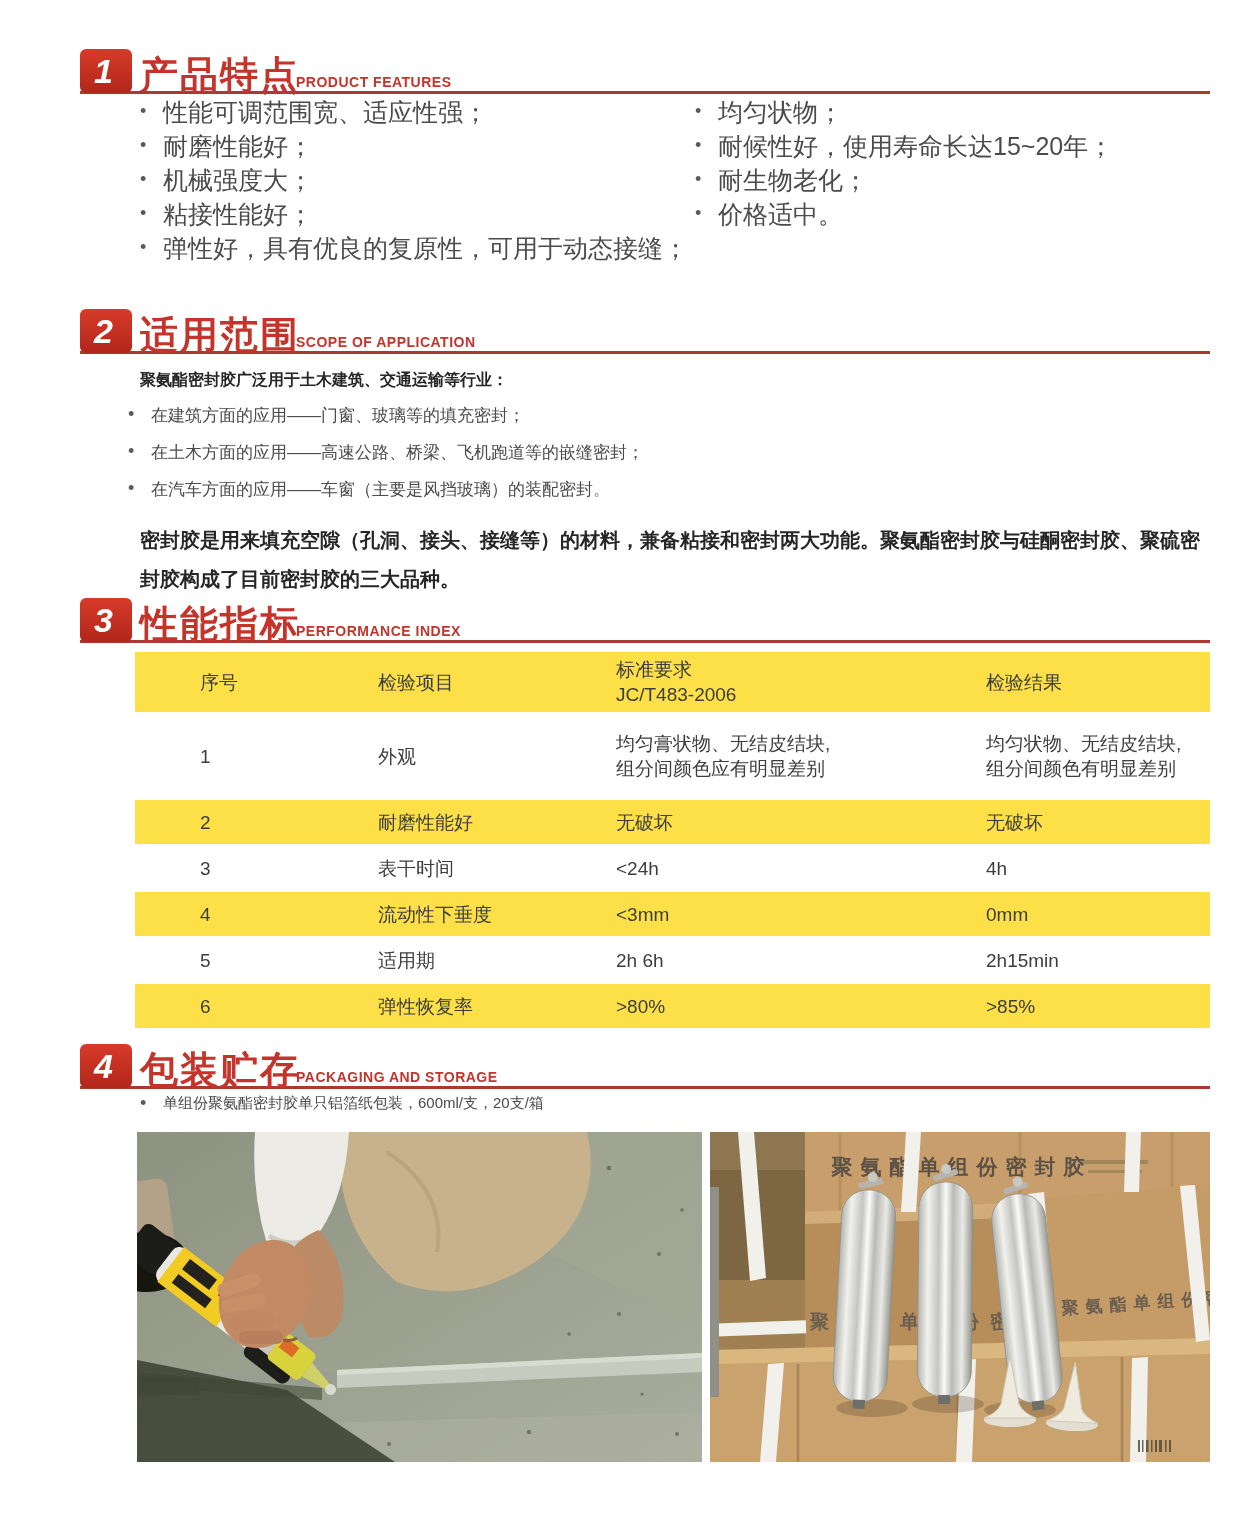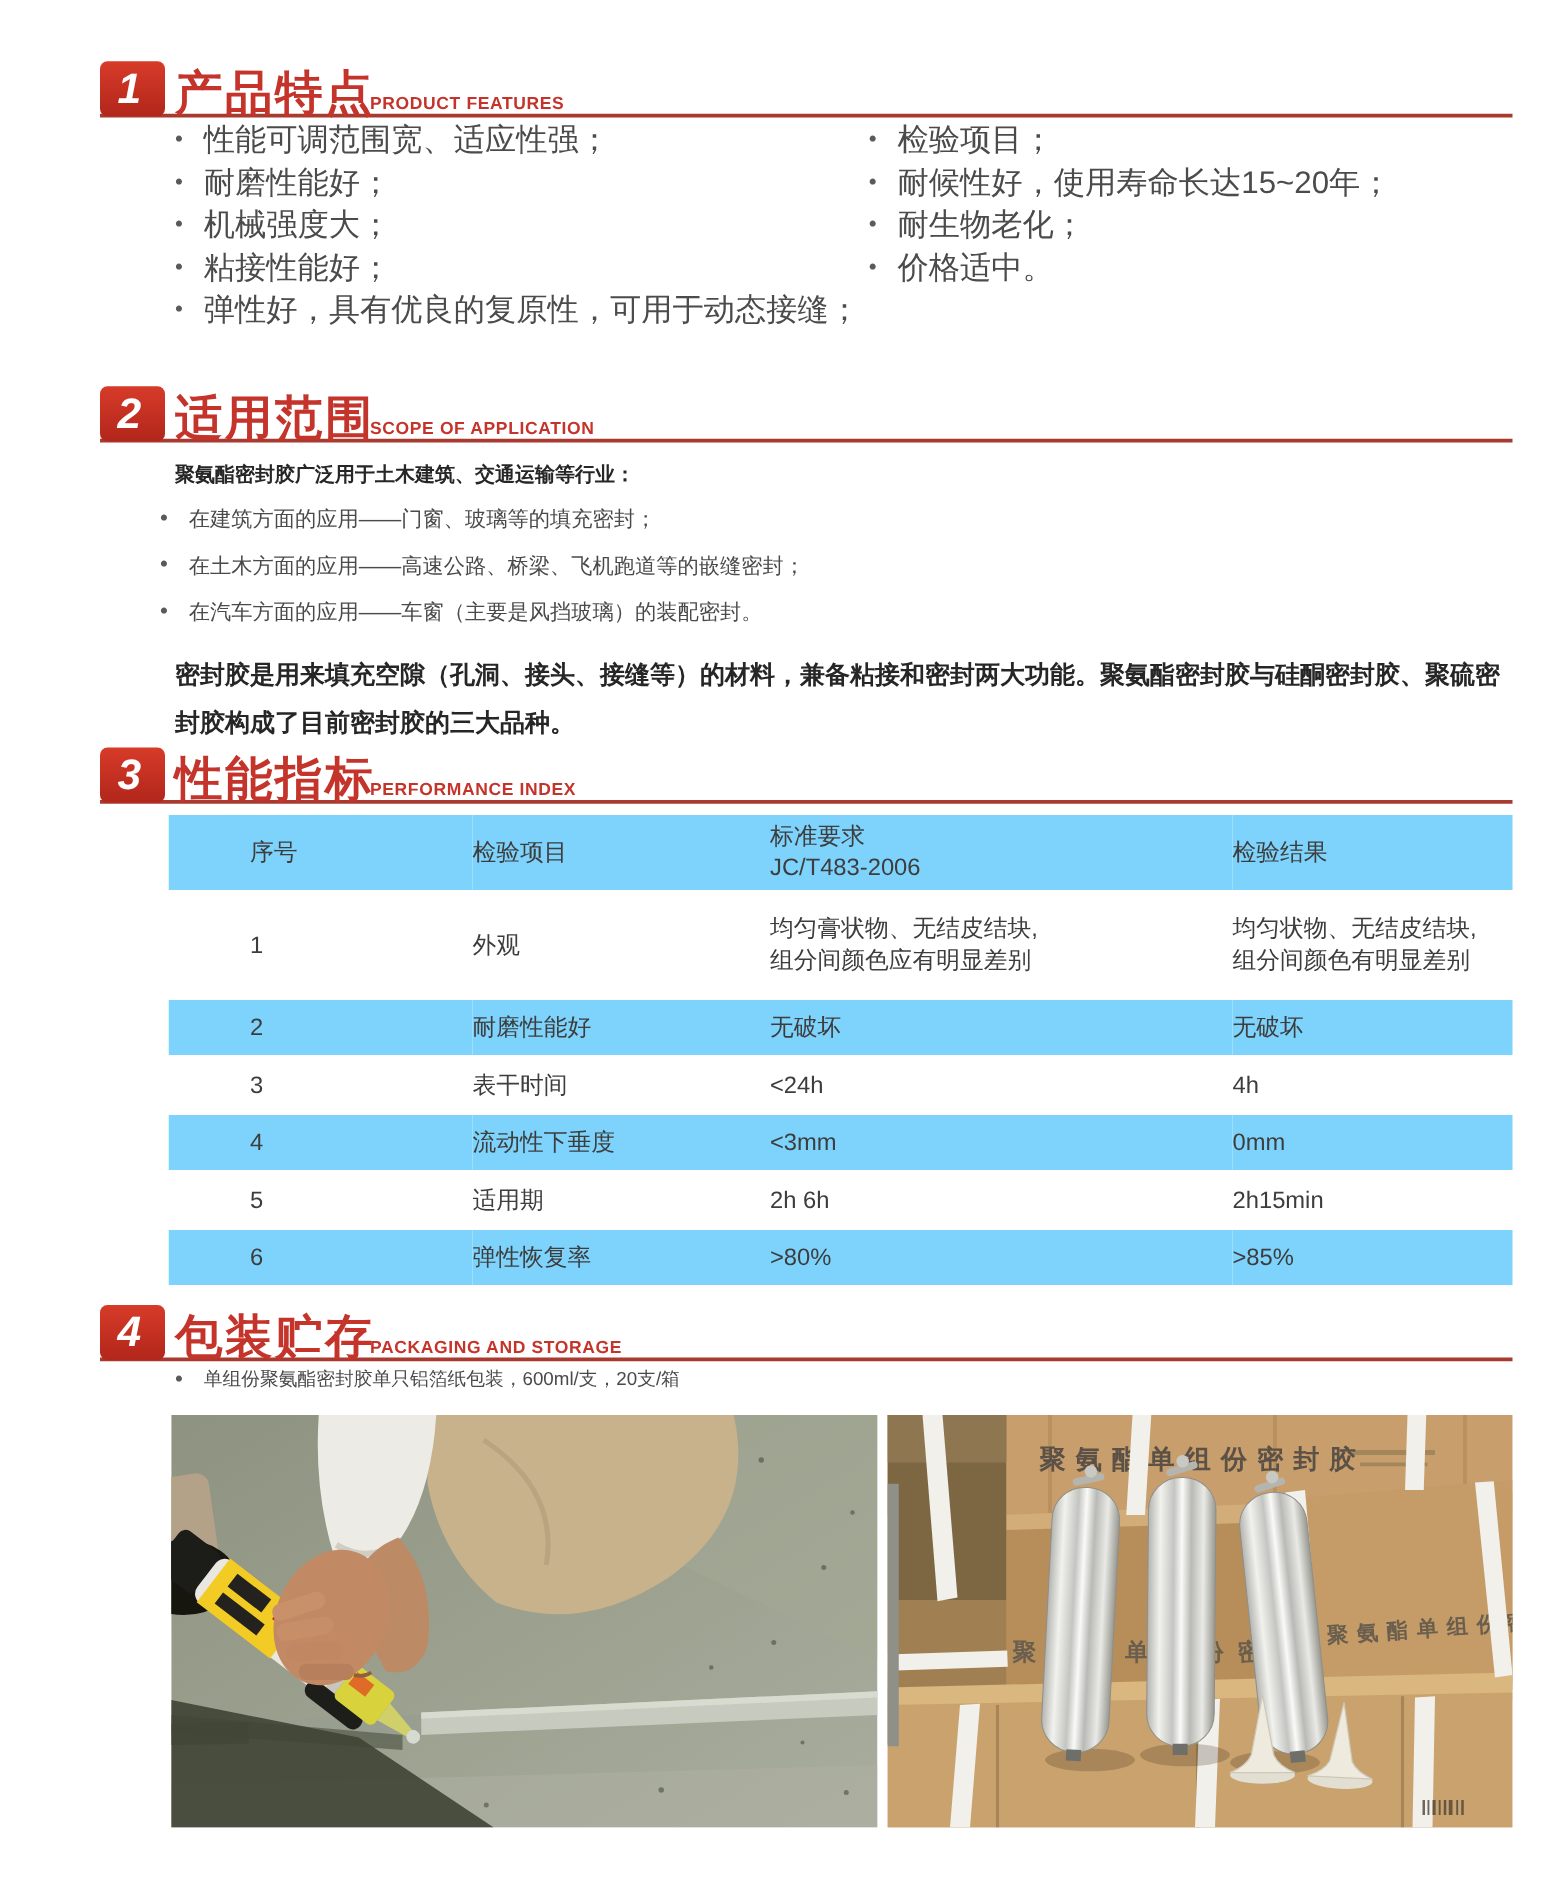--- a/index.html
+++ b/index.html
@@ -29,21 +29,21 @@
   .scope{position:absolute;left:128px;top:370px;width:1085px;}
   .scope-intro{margin:0 0 13px 12px;font-size:16px;font-weight:700;color:#262626;}
   .scope li{font-size:17px;line-height:23px;margin-bottom:14px;color:#4a4a4a;}
   .scope-note{margin:20px 0 0 12px;font-size:20px;font-weight:700;color:#262626;line-height:39px;width:1065px;}
 
   
   .perf{position:absolute;left:135px;top:650px;width:1075px;border-collapse:separate;border-spacing:0 2px;table-layout:fixed;}
   .perf th,.perf td{font-size:19px;font-weight:400;color:#3d3d3d;text-align:left;vertical-align:middle;
                     white-space:pre-line;line-height:25px;padding:0;}
   .perf .c1{padding-left:65px;}
-  .perf tr.gray{background:#7dd3fc;border-radius:25px;}
+  .perf tr.gray{background:#fde047;border-radius:25px;}
   .perf tr.head th{height:60px;}
   .perf tr.tall td{height:84px;}
   .perf tr.norm td{height:44px;}
 
   
   .pack-note{position:absolute;left:140px;top:1094px;width:1070px;}
   .pack-note li{font-size:15px;color:#4a4a4a;}
 
   .photos{position:absolute;left:137px;top:1132px;display:flex;gap:8px;}
   .photos svg{display:block;}
@@ -61,21 +61,21 @@
 
   <div class="features">
     <ul>
       <li class="bullet">性能可调范围宽、适应性强；</li>
       <li class="bullet">耐磨性能好；</li>
       <li class="bullet">机械强度大；</li>
       <li class="bullet">粘接性能好；</li>
       <li class="bullet">弹性好，具有优良的复原性，可用于动态接缝；</li>
     </ul>
     <ul>
-      <li class="bullet">检验项目；</li>
+      <li class="bullet">均匀状物；</li>
       <li class="bullet">耐候性好，使用寿命长达15~20年；</li>
       <li class="bullet">耐生物老化；</li>
       <li class="bullet">价格适中。</li>
     </ul>
   </div>
 
   <div class="sec-header" style="top:305px;">
     <div class="sec-num">2</div>
     <div class="sec-title">适用范围</div>
     <div class="sec-sub">SCOPE OF APPLICATION</div>

